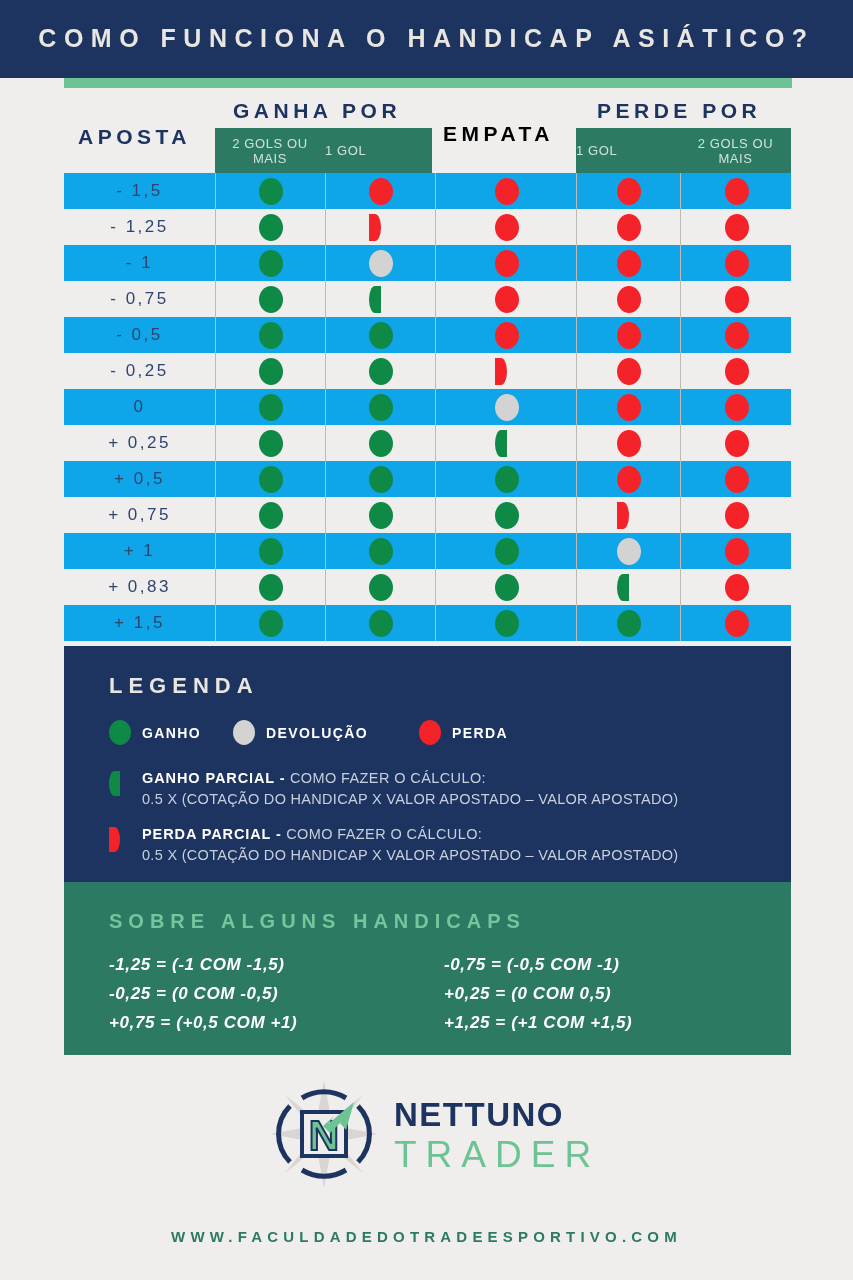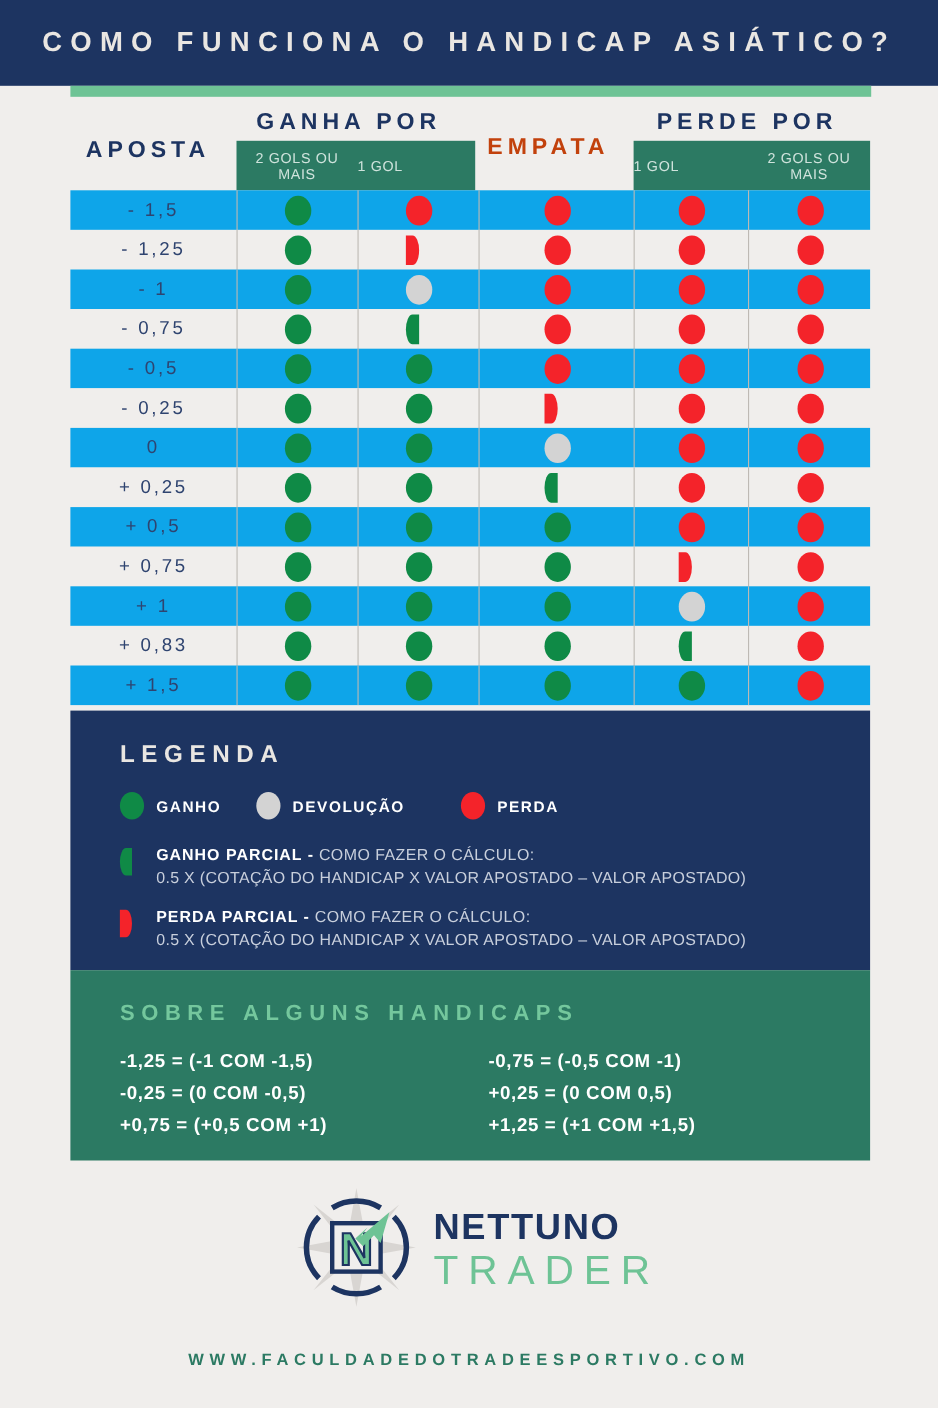--- a/index.html
+++ b/index.html
@@ -40,21 +40,21 @@
   }
   .grp-ganha{left:233px;top:99px;}
   .grp-perde{left:597px;top:99px;}
 
   .rowhead-aposta{
     position:absolute;left:78px;top:125px;
     color:#1d3461;font-size:21px;font-weight:bold;letter-spacing:4.5px;
   }
   .rowhead-empata{
     position:absolute;left:443px;top:122px;
-    color:#c2410c;font-size:21px;font-weight:bold;letter-spacing:4.5px;
+    color:#000000;font-size:21px;font-weight:bold;letter-spacing:4.5px;
   }
 
   
   .subhead-block{
     position:absolute;top:128px;height:45px;
     background:#2c7a63;
   }
   .sb-left{left:215px;width:217px;}
   .sb-right{left:576px;width:215px;}
 
@@ -149,21 +149,21 @@
     color:#74c79d;font-size:20px;font-weight:bold;letter-spacing:6px;
   }
   .notes-grid{
     position:absolute;left:45px;top:68px;width:640px;
   }
   .notes-col{position:absolute;top:0;}
   .nc-0{left:0;}
   .nc-1{left:335px;}
   .note-line{
     color:#ffffff;font-size:17px;font-weight:bold;letter-spacing:0.6px;
-    line-height:29px;white-space:nowrap;
+    line-height:29px;white-space:nowrap;font-style:italic;
   }
 
   
   .logo-wrap{
     position:absolute;left:0;top:1078px;width:853px;height:115px;
   }
   .logo-mark{position:absolute;left:268px;top:0;width:112px;height:112px;}
   .logo-text{position:absolute;left:394px;top:17px;}
   .logo-nettuno{
     color:#1d3461;font-size:33px;font-weight:bold;letter-spacing:1.5px;

